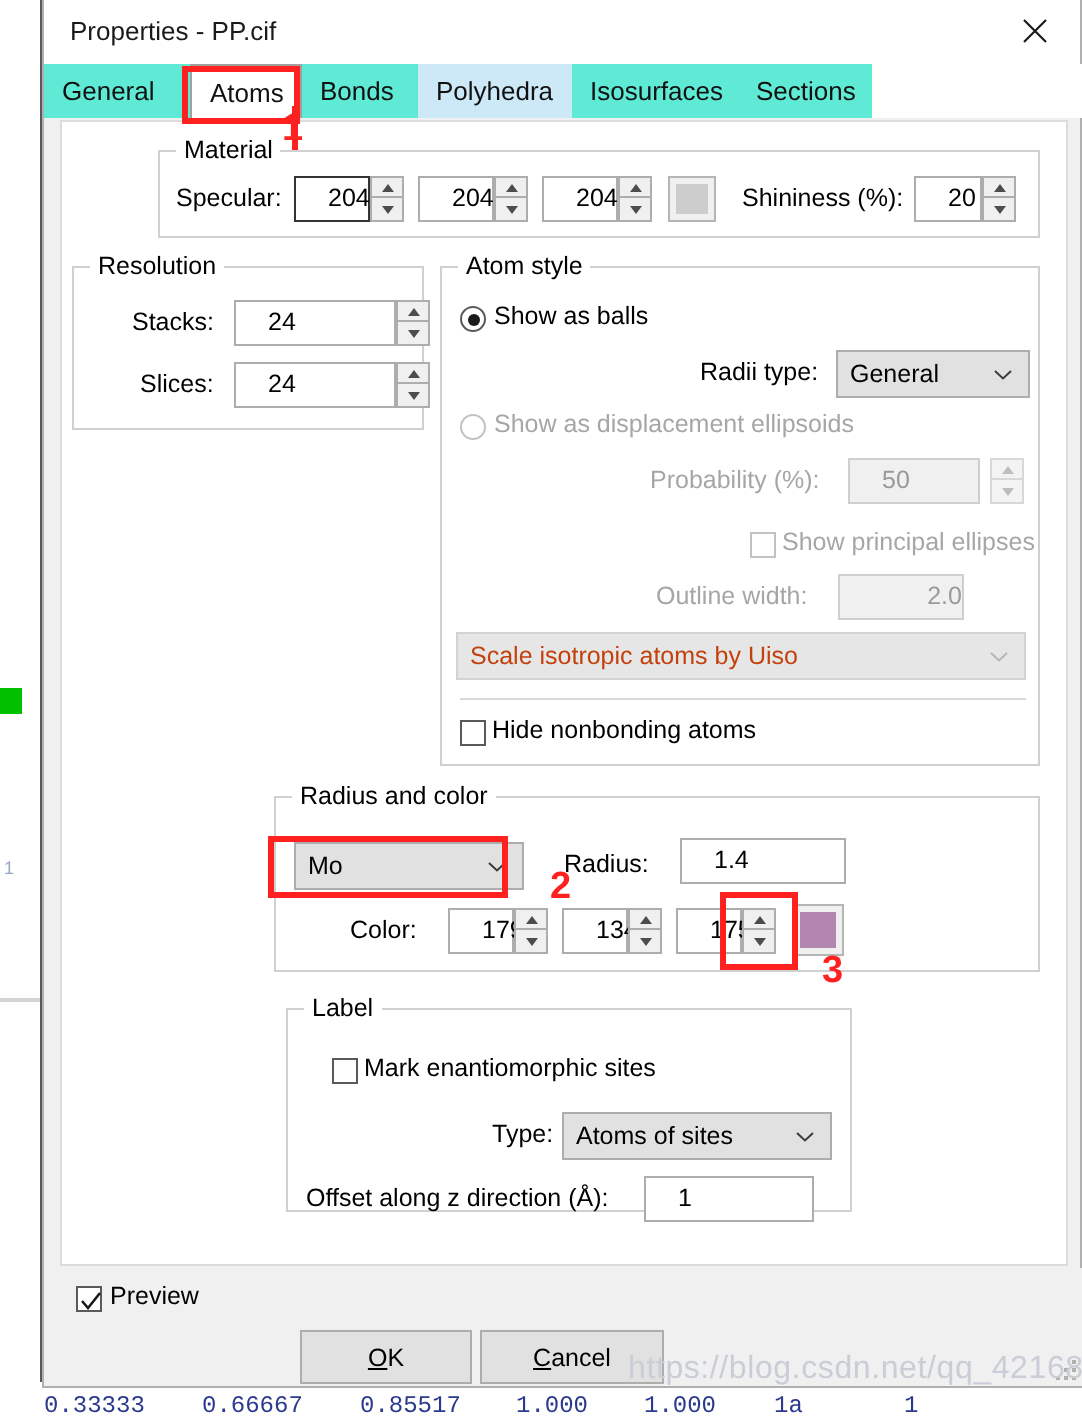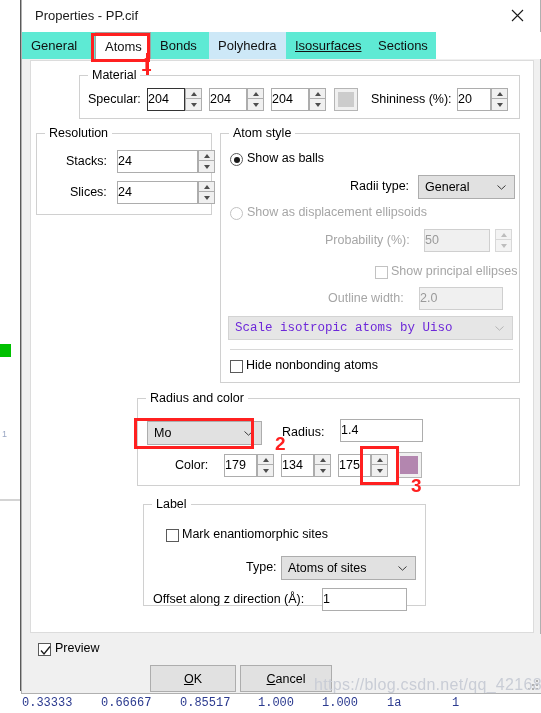--- a/index.html
+++ b/index.html
@@ -54,21 +54,21 @@
   .group{position:absolute;border:1px solid #d0d0d0;box-sizing:border-box;}
   .group-title{
     position:absolute;top:-8px;left:8px;background:#ffffff;padding:0 4px;
     font-size:12.5px;color:#000;white-space:nowrap;
   }
 
   
   .txt{
     position:absolute;box-sizing:border-box;background:#fff;border:1px solid #adadad;
     font-family:"Liberation Sans","DejaVu Sans",sans-serif;font-size:12.5px;color:#000;
-    padding:0 0 0 0;line-height:21px;height:23px;
+    padding:0 0 0 16px;line-height:21px;height:23px;
   }
   .txt.focus{border:1px solid #333;}
   .txt.disabled{background:#f0f0f0;border:1px solid #cfcfcf;color:#9a9a9a;}
 
   
   .spin{position:absolute;width:17px;height:23px;box-sizing:border-box;}
   .spin div{
     height:11px;width:17px;box-sizing:border-box;background:#f0f0f0;border:1px solid #adadad;
     display:flex;align-items:center;justify-content:center;
   }
@@ -88,21 +88,21 @@
   .swatch{position:absolute;box-sizing:border-box;border:1px solid #b5b5b5;background:#f0f0f0;padding:3px;}
   .swatch span{display:block;width:100%;height:100%;}
 
   
   .combo{
     position:absolute;box-sizing:border-box;background:#e1e1e1;border:1px solid #adadad;
     font-size:12.5px;color:#000;line-height:22px;height:24px;padding-left:6px;white-space:nowrap;
   }
   .combo .cv{position:absolute;left:6px;top:0;}
   .combo .chev{position:absolute;right:8px;top:9px;width:9px;height:5px;}
-  .combo.disabled{background:#e6e6e6;border-color:#d3d3d3;color:#6d28d9;font-family:Liberation Mono, monospace;}
+  .combo.disabled{background:#e6e6e6;border-color:#d3d3d3;color:#c2410c;}
 
   
   .radio{position:absolute;width:13px;height:13px;border-radius:50%;border:1px solid #5a5a5a;background:#fff;box-sizing:border-box;}
   .radio.checked::after{content:"";position:absolute;left:2.5px;top:2.5px;width:6px;height:6px;border-radius:50%;background:#1a1a1a;}
   .radio.disabled{border-color:#c2c2c2;}
 
   
   .cbx{position:absolute;width:13px;height:13px;border:1px solid #5a5a5a;background:#fff;box-sizing:border-box;}
   .cbx.disabled{border-color:#c2c2c2;}
   .cbx.checked svg{position:absolute;left:1px;top:1px;}
@@ -161,21 +161,21 @@
         <path d="M1,1 L12,12 M12,1 L1,12" stroke="#1a1a1a" stroke-width="1.1" fill="none"></path>
       </svg>
     </div>
   </div>
 
   <div id="tabbar">
     <div class="tab" style="left:0px;width:73px;">General</div>
     <div class="tab active" style="left:73px;width:56px;border:1px solid #a0a0a0;border-bottom:none;">Atoms</div>
     <div class="tab" style="left:129px;width:75px;">Bonds</div>
     <div class="tab hover" style="left:187px;width:77px;">Polyhedra</div>
-    <div class="tab" style="left:264px;width:83px;text-decoration:underline;">Isosurfaces</div>
+    <div class="tab" style="left:264px;width:83px;">Isosurfaces</div>
     <div class="tab" style="left:347px;width:67px;">Sections</div>
   </div>
 
   <div id="panel">
 
     <div class="group" style="left:48px;top:14px;width:441px;height:44px;">
       <div class="group-title">Material</div>
     </div>
     <div class="lbl" style="left:57px;top:27px;">Specular:</div>
     <div class="txt focus" style="left:116px;top:27px;width:38px;">204</div>
@@ -268,21 +268,21 @@
         </div>
       <div class="dn">
           <i></i>
         </div>
     </div>
 
     <div class="cbx disabled" style="left:344px;top:205px;"></div>
     <div class="lbl disabled" style="left:360px;top:199px;">Show principal ellipses</div>
 
     <div class="lbl disabled" style="left:297px;top:226px;">Outline width:</div>
-    <div class="txt disabled" style="left:388px;top:226px;width:84px;">2.0</div>
+    <div class="txt disabled" style="left:388px;top:226px;width:63px;text-align:right;">2.0</div>
 
     <div class="combo disabled" style="left:197px;top:255px;width:285px;">
       <span class="cv">Scale isotropic atoms by Uiso</span>
       <svg class="chev" viewBox="0 0 9 5">
         <path d="M0.5,0.5 L4.5,4.2 L8.5,0.5" stroke="#b5b5b5" stroke-width="1" fill="none"></path>
       </svg>
     </div>
 
     <div class="divider" style="left:199px;top:288px;width:283px;"></div>
 

